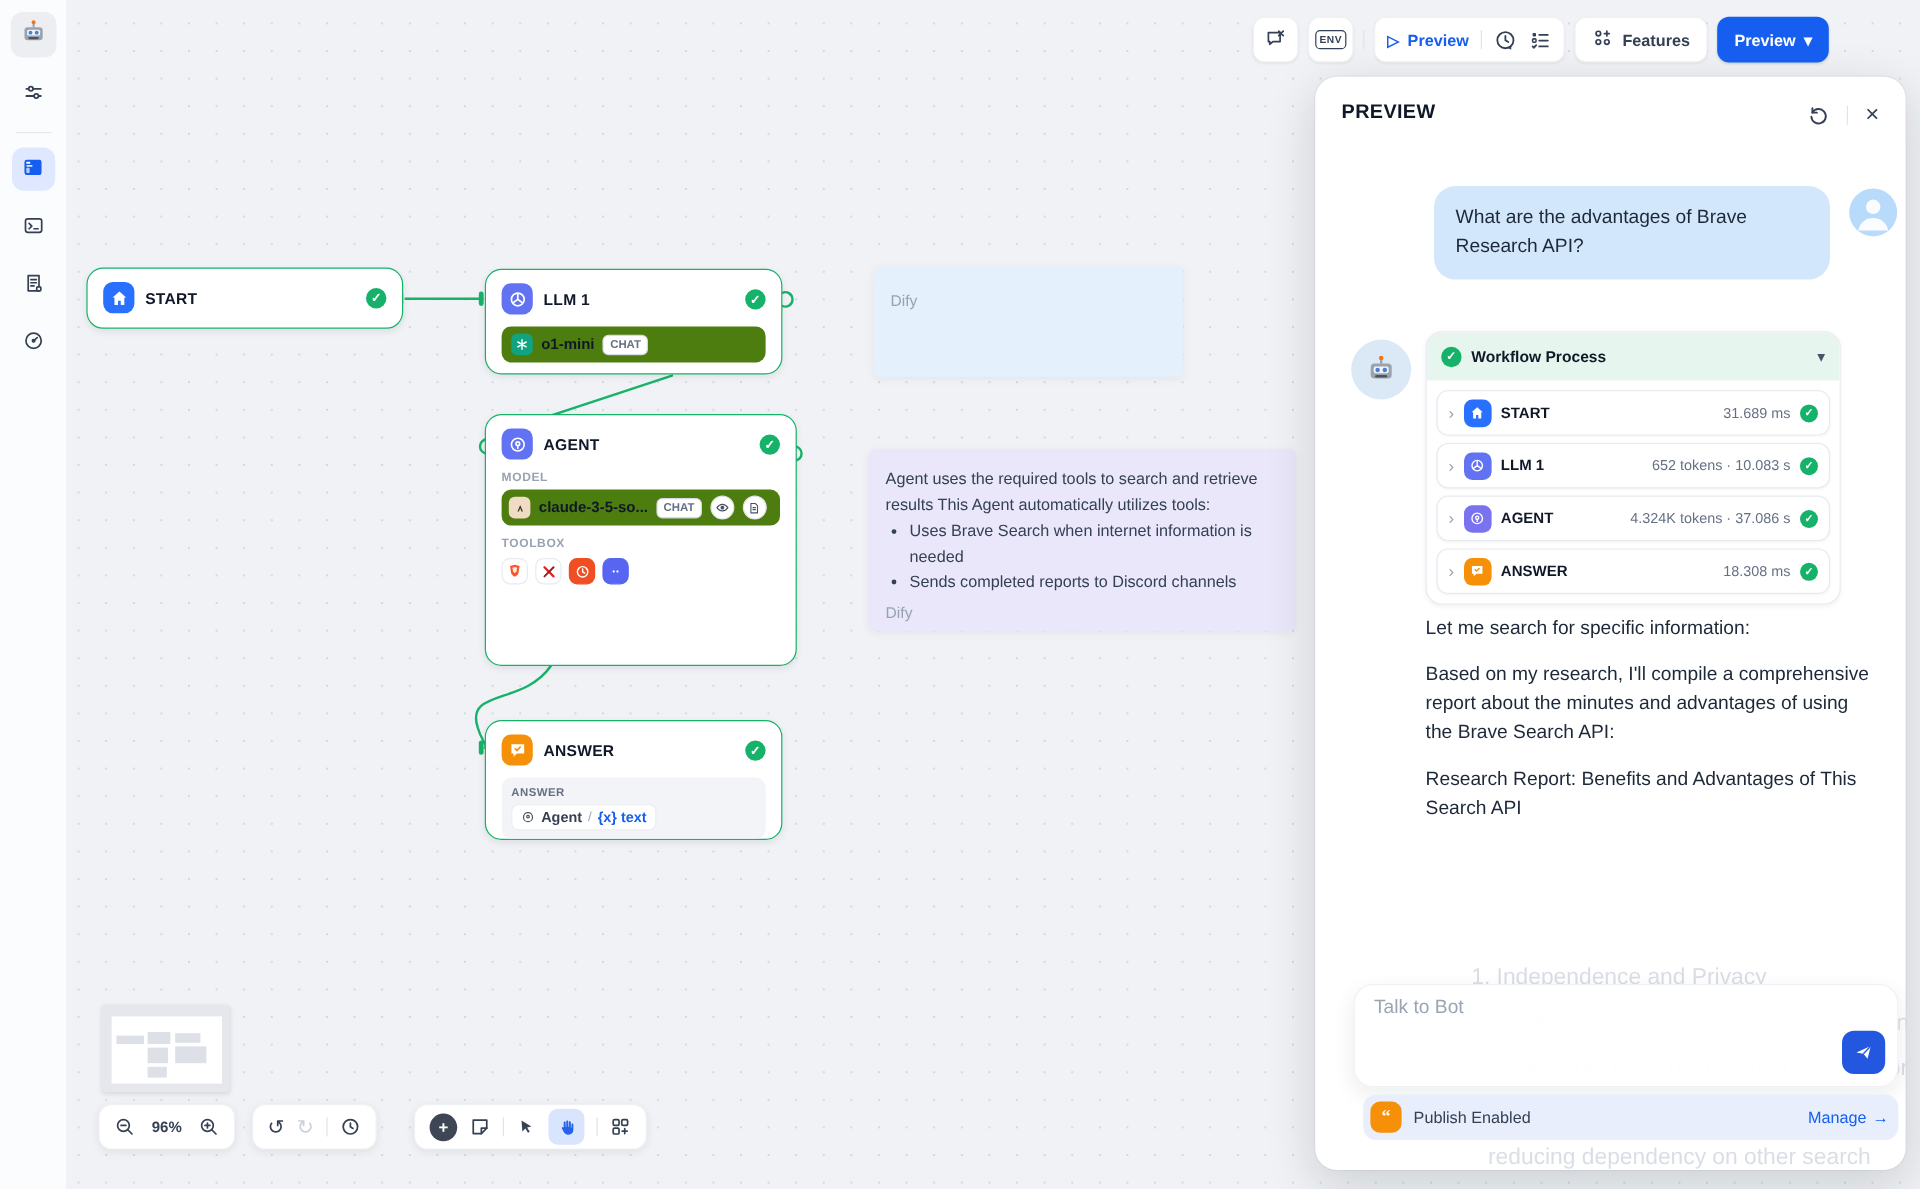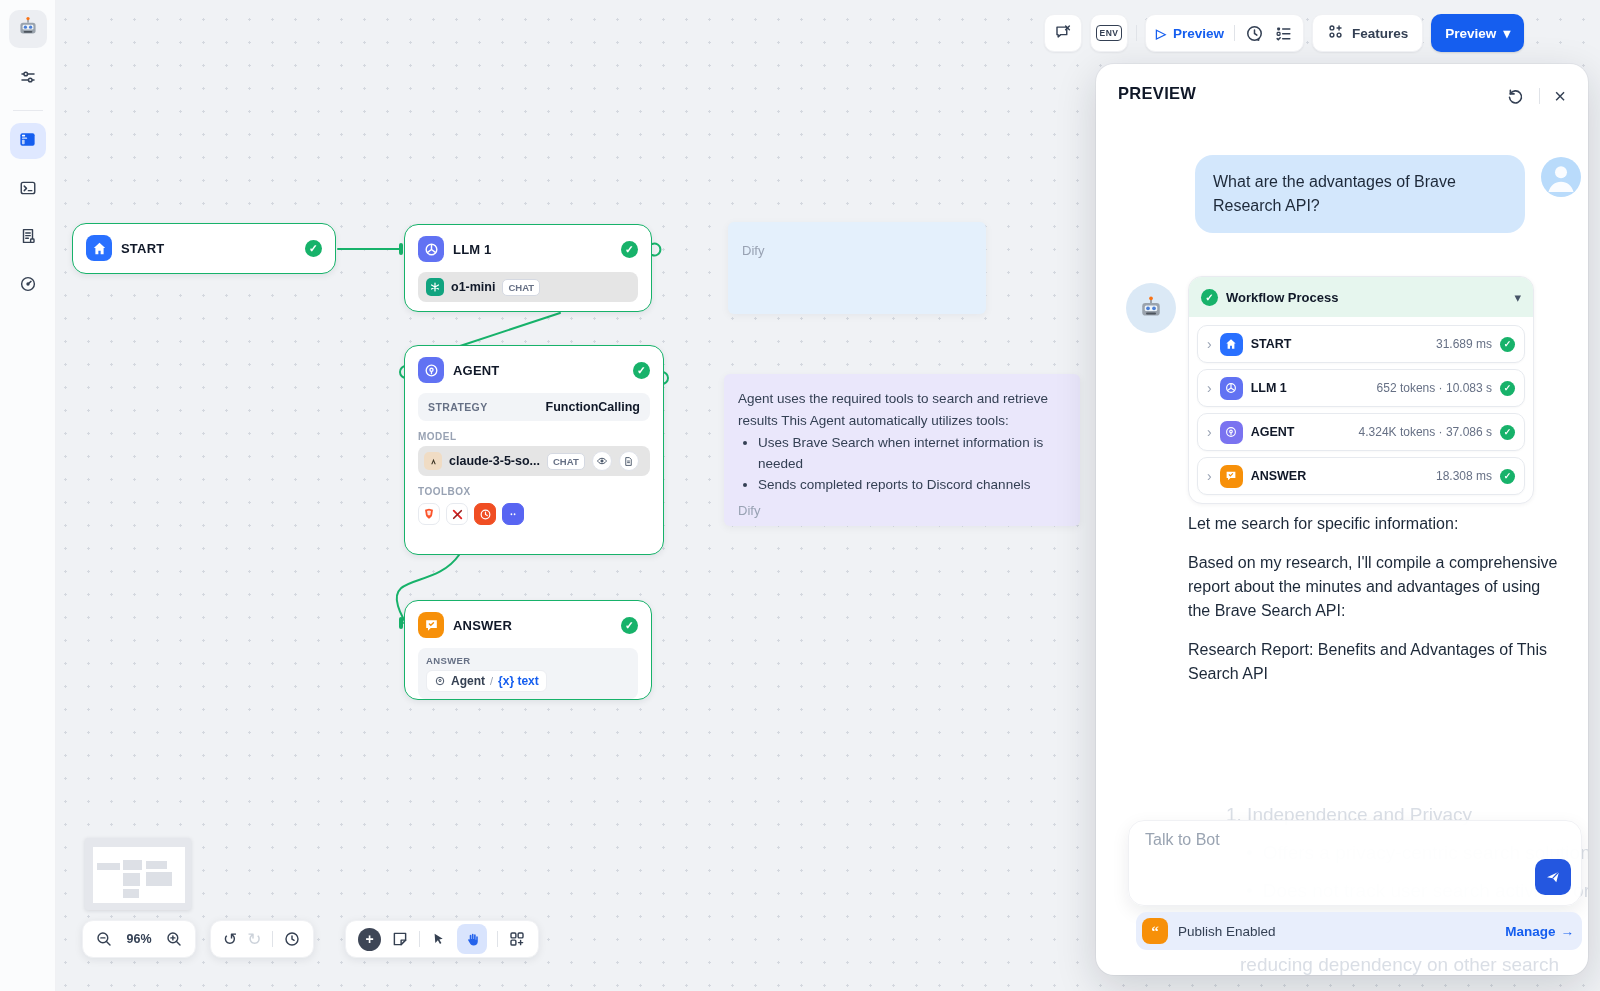--- a/index.html
+++ b/index.html
@@ -43,21 +43,21 @@
   
   .edges { position:absolute; inset:0; z-index:1; pointer-events:none; }
   .wf-node { position:absolute; background:#fff; border:1.6px solid #17b26a; border-radius:14px;
     box-shadow:0 2px 6px rgba(16,24,40,.08); z-index:2; padding:11px 13px; cursor:pointer; }
   .wf-head { display:flex; align-items:center; gap:9px; }
   .nicon { width:26px; height:26px; border-radius:8px; display:flex; align-items:center; justify-content:center; flex:0 0 auto; }
   .nicon svg { width:17px; height:17px; }
   .wf-title { font-size:13px; font-weight:700; letter-spacing:.2px; color:#101828; }
   .check-badge { margin-left:auto; width:17px; height:17px; border-radius:50%; background:#17b26a; color:#fff;
     font-size:10.5px; font-weight:700; display:flex; align-items:center; justify-content:center; }
-  .gray-row { margin-top:10px; background:#e5e5e5; border-radius:8px; display:flex; align-items:center; gap:7px; padding:0 8px; height:30px; }
+  .gray-row { margin-top:10px; background:#4d7c0f; border-radius:8px; display:flex; align-items:center; gap:7px; padding:0 8px; height:30px; }
   .mini-sq { width:18px; height:18px; border-radius:5px; display:flex; align-items:center; justify-content:center; flex:0 0 auto; }
   .model-name { font-size:12.5px; font-weight:600; color:#101828; white-space:nowrap; }
   .chat-badge { font-size:9.5px; font-weight:600; color:#667085; border:1px solid #d5d9e2; background:#fff; border-radius:5px; padding:2px 5px; }
   .kv-row { margin-top:10px; background:#f2f4f7; border-radius:8px; height:28px; display:flex; align-items:center; padding:0 10px; }
   .kv-label { font-size:10.5px; font-weight:600; letter-spacing:.4px; color:#667085; }
   .kv-value { margin-left:auto; font-size:12.5px; font-weight:600; color:#101828; }
   .sec-label { margin-top:10px; font-size:10px; font-weight:700; letter-spacing:.5px; color:#98a2b3; }
   .chip { width:22px; height:22px; border-radius:7px; background:#fff; border:1px solid #e7eaef; display:flex; align-items:center; justify-content:center; }
   .round-chip { width:20px; height:20px; border-radius:50%; background:#fff; border:1px solid #e0e3ea; display:flex; align-items:center; justify-content:center; }
   .tool-row { display:flex; gap:6px; margin-top:6px; }
@@ -131,21 +131,21 @@
   .chat-input input { position:absolute; left:16px; top:10px; width:360px; border:none; outline:none; background:transparent;
     font-size:16px; color:#1d2939; font-family:"Liberation Sans",sans-serif; }
   .chat-input input::placeholder { color:#9aa4b2; }
   .send-btn { position:absolute; right:10px; bottom:10px; width:36px; height:36px; border:none; border-radius:10px; background:#2457e0;
     display:flex; align-items:center; justify-content:center; cursor:pointer; }
   .features-bar { position:absolute; left:40px; top:848px; width:446px; height:38px; background:#e8eefc; border-radius:11px;
     display:flex; align-items:center; gap:10px; padding:0 8px 0 6px; z-index:3; }
   .fb-icon { width:26px; height:26px; border-radius:8px; background:#f79009; color:#fff; display:flex; align-items:center; justify-content:center;
     font-family:"Liberation Serif",serif; font-weight:700; font-size:15px; }
   .fb-label { font-size:13.5px; color:#344054; }
-  .fb-manage { margin-left:auto; font-size:13.5px; font-weight:700; color:#155eef; cursor:pointer; display:flex; gap:5px; align-items:center; }
+  .fb-manage { margin-left:auto; font-size:13.5px; font-weight:400; color:#155eef; cursor:pointer; display:flex; gap:5px; align-items:center; }
 </style>
 </head>
 <body>
 
 <div class="stage">
 
   <svg class="edges" width="1600" height="991" viewBox="0 0 1600 991">
     <g stroke="#17b26a" stroke-width="2" fill="none" stroke-linecap="round">
       <path d="M338 249 H 402"></path>
       <path d="M560 313 L 457 347"></path>
@@ -304,24 +304,20 @@
     <div class="wf-head">
       <span class="nicon" style="background:#6172f3">
         <svg viewBox="0 0 24 24" fill="none" stroke="#fff" stroke-width="1.9" stroke-linecap="round">
             <circle cx="12" cy="12" r="7.5"></circle>
             <circle cx="12" cy="11" r="2.2"></circle>
             <path d="M12 13.5v3"></path>
           </svg>
       </span>
       <span class="wf-title">AGENT</span>
       <span class="check-badge">✓</span>
-    </div>
-    <div class="kv-row">
-      <span class="kv-label">STRATEGY</span>
-      <span class="kv-value">FunctionCalling</span>
     </div>
     <div class="sec-label">MODEL</div>
     <div class="gray-row" style="margin-top:4px; padding:0 6px;">
       <span class="mini-sq" style="background:#f0dcc4">
         <svg width="11" height="11" viewBox="0 0 24 24">
             <path d="M7 18l5-12 5 12h-2.6l-2.4-6-2.4 6z" fill="#3f3626"></path>
           </svg>
       </span>
       <span class="model-name">claude-3-5-so...</span>
       <span class="chat-badge">CHAT</span>

